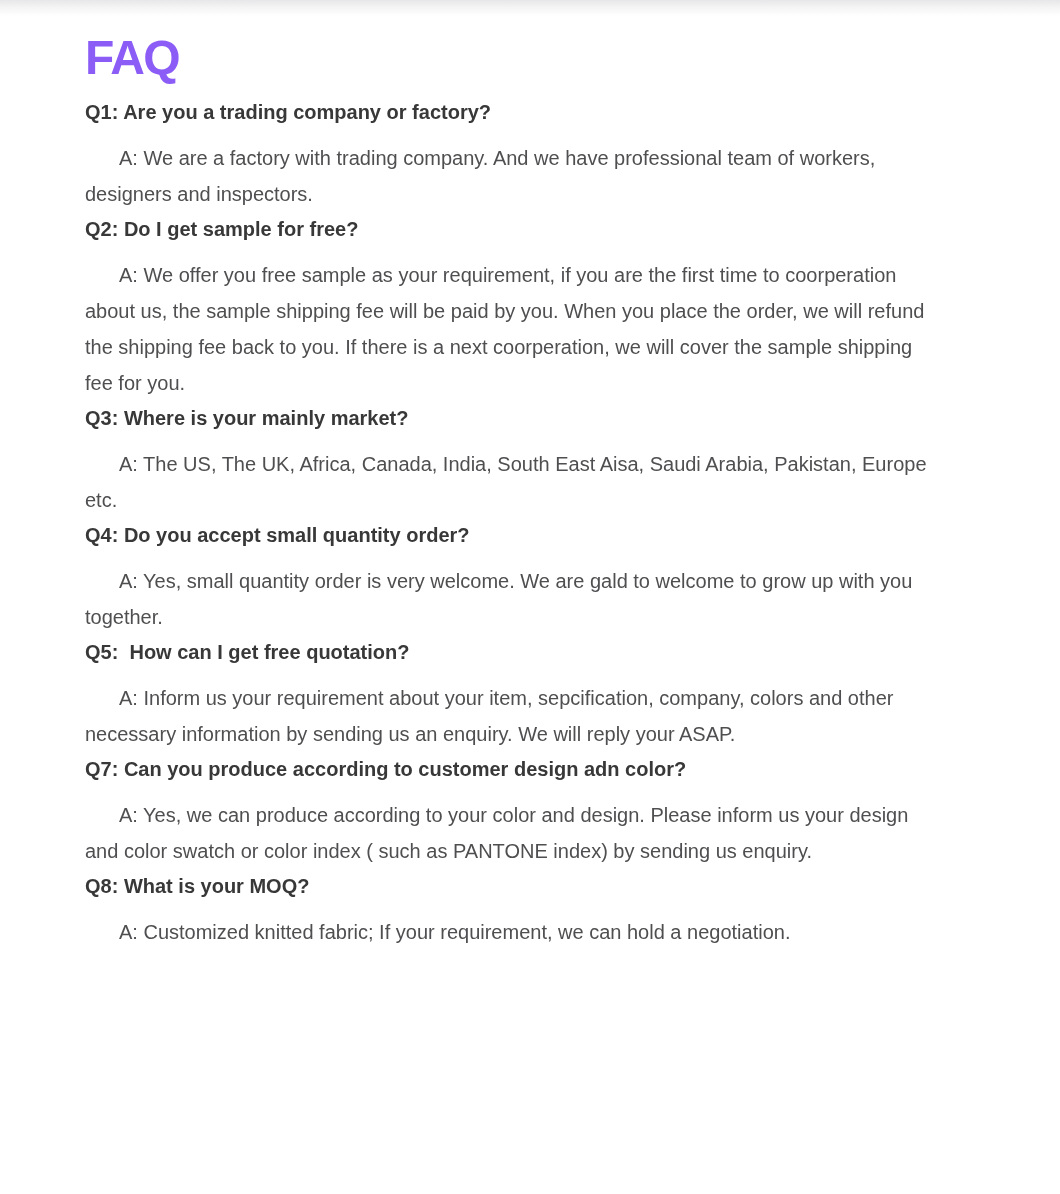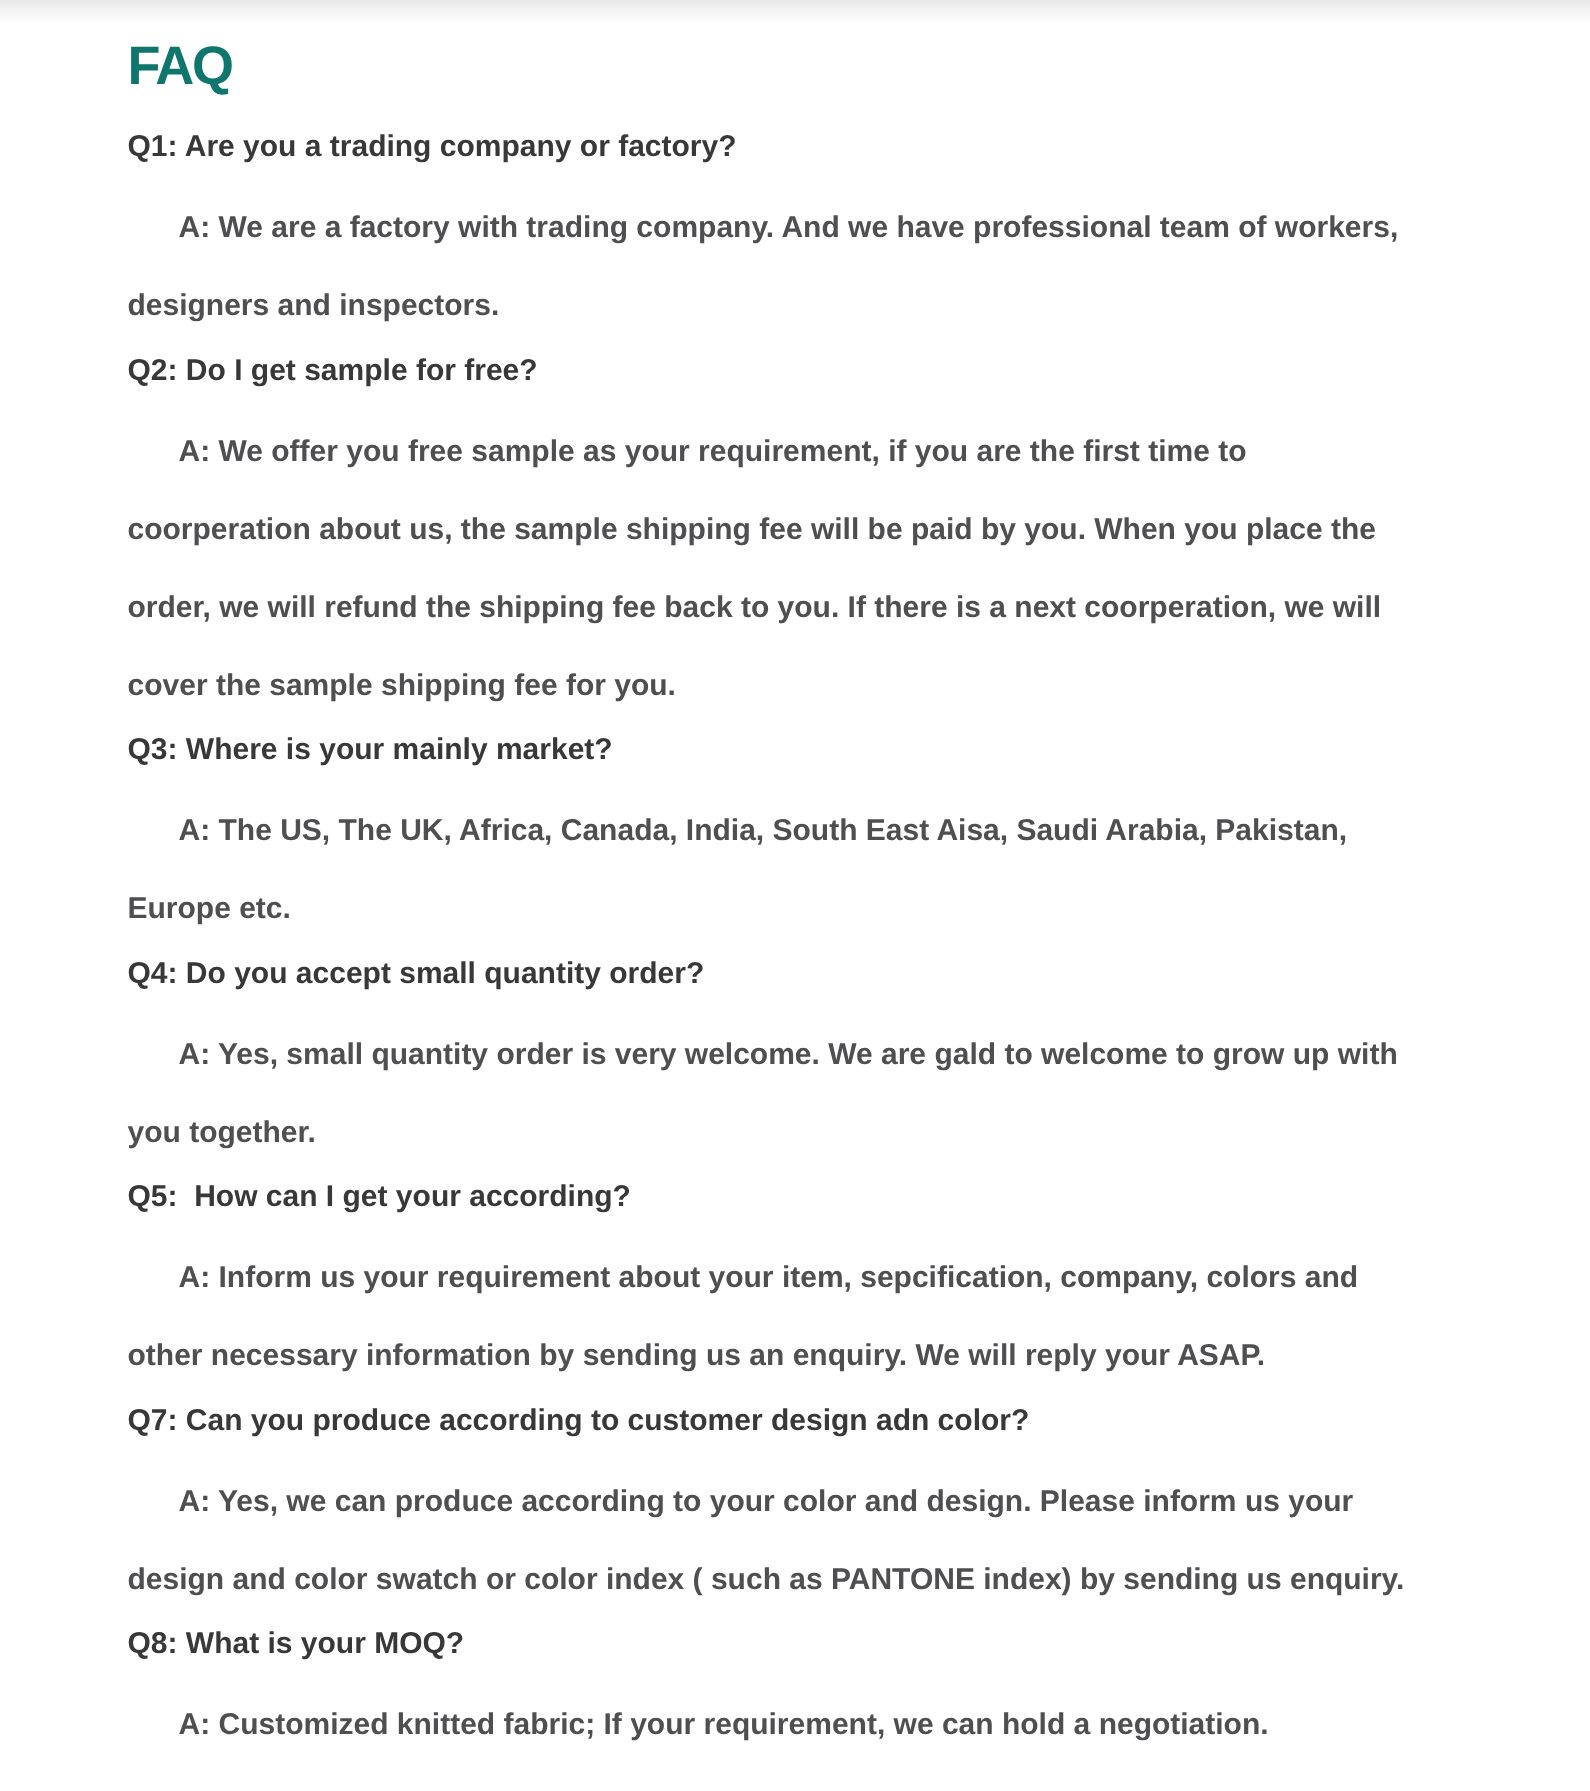--- a/index.html
+++ b/index.html
@@ -23,40 +23,40 @@
     height: 16px;
     background: linear-gradient(to bottom, #e4e4e6 0%, #f3f3f4 45%, #ffffff 100%);
     opacity: 0.9;
     pointer-events: none;
   }
   .content {
     position: relative;
     padding: 0 115px 0 85px;
   }
   h1.page-title {
-    margin: 16px 0 13px 0;
-    font-size: 36px;
+    margin: 30px 0 13px 0;
+    font-size: 48px;
     line-height: 56px;
     font-weight: bold;
     letter-spacing: -1.5px;
-    color: #0f766e;
+    color: #8b5cf6;
   }
   .faq-item .question {
     margin: 4px 0 0 0;
     font-size: 20px;
     line-height: 26px;
     font-weight: bold;
     color: #383838;
     white-space: pre-wrap;
   }
   .faq-item .answer {
     margin: 15px 0 0 0;
     font-size: 20px;
-    line-height: 52px;
-    font-weight: bold;
+    line-height: 36px;
+    font-weight: normal;
     color: #4f4f51;
     text-indent: 34px;
   }
 </style>
 </head>
 <body>
 
 <div class="page">
   <div class="top-shadow"></div>
   <div class="content">
@@ -76,21 +76,21 @@
     <div class="question">Q3: Where is your mainly market?</div>
     <p class="answer">A: The US, The UK, Africa, Canada, India, South East Aisa, Saudi Arabia, Pakistan, Europe etc.</p>
   </div>
 
   <div class="faq-item">
     <div class="question">Q4: Do you accept small quantity order?</div>
     <p class="answer">A: Yes, small quantity order is very welcome. We are gald to welcome to grow up with you together.</p>
   </div>
 
   <div class="faq-item">
-    <div class="question">Q5:  How can I get your according?</div>
+    <div class="question">Q5:  How can I get free quotation?</div>
     <p class="answer">A: Inform us your requirement about your item, sepcification, company, colors and other necessary information by sending us an enquiry. We will reply your ASAP.</p>
   </div>
 
 
   <div class="faq-item">
     <div class="question">Q7: Can you produce according to customer design adn color?</div>
     <p class="answer">A: Yes, we can produce according to your color and design. Please inform us your design and color swatch or color index ( such as PANTONE index) by sending us enquiry.</p>
   </div>
 
   <div class="faq-item">

